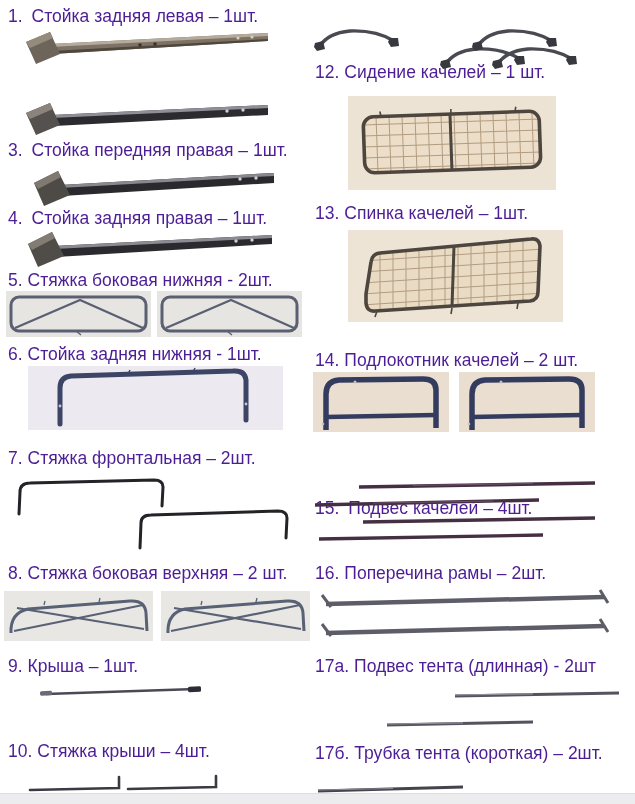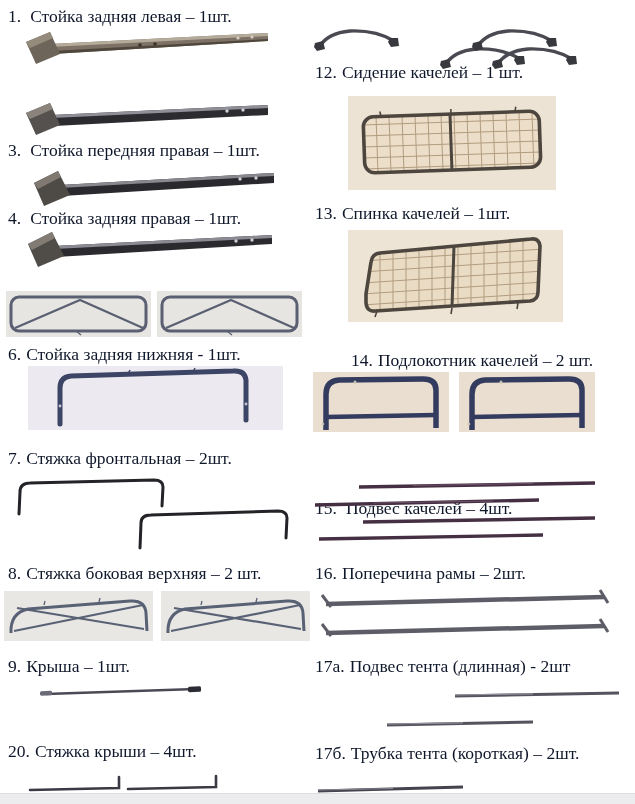--- a/index.html
+++ b/index.html
@@ -1,21 +1,21 @@
 <!DOCTYPE html>
 <html><head>
 <meta charset="utf-8">
 <style>
   html,body{margin:0;padding:0;}
   .page{
     position:relative;
     width:635px;height:804px;
     background:#ffffff;
-    font-family:Liberation Serif, serif;
-    color:#0f172a;
+    font-family:Liberation Sans, sans-serif;
+    color:#4c1d95;
     overflow:hidden;
   }
   .item-header{
     position:absolute;
     font-size:17.5px;
     line-height:21px;
     white-space:nowrap;
   }
   .item-header .num{display:inline-block;}
   .item-header .num.wide{margin-right:9px;}
@@ -33,43 +33,46 @@
 
   <div class="item-header" style="left:8px;top:6px;">
     <span class="num wide">1.</span><span>Стойка задняя левая – 1шт.</span>
   </div>
   <div class="item-header" style="left:8px;top:140px;">
     <span class="num wide">3.</span><span>Стойка передняя правая – 1шт.</span>
   </div>
   <div class="item-header" style="left:8px;top:208px;">
     <span class="num wide">4.</span><span>Стойка задняя правая – 1шт.</span>
   </div>
+  <div class="item-header" style="left:8px;top:270px;">
+    <span class="num norm">5.</span><span>Стяжка боковая нижняя - 2шт.</span>
+  </div>
   <div class="item-header" style="left:8px;top:344px;">
     <span class="num norm">6.</span><span>Стойка задняя нижняя - 1шт.</span>
   </div>
   <div class="item-header" style="left:8px;top:448px;">
     <span class="num norm">7.</span><span>Стяжка фронтальная – 2шт.</span>
   </div>
   <div class="item-header" style="left:8px;top:563px;">
     <span class="num norm">8.</span><span>Стяжка боковая верхняя – 2 шт.</span>
   </div>
   <div class="item-header" style="left:8px;top:656px;">
     <span class="num norm">9.</span><span>Крыша – 1шт.</span>
   </div>
   <div class="item-header" style="left:8px;top:741px;">
-    <span class="num norm">20.</span><span>Стяжка крыши – 4шт.</span>
+    <span class="num norm">10.</span><span>Стяжка крыши – 4шт.</span>
   </div>
 
   <div class="item-header" style="left:315px;top:62px;">
     <span class="num norm">12.</span><span>Сидение качелей – 1 шт.</span>
   </div>
   <div class="item-header" style="left:315px;top:203px;">
     <span class="num norm">13.</span><span>Спинка качелей – 1шт.</span>
   </div>
-  <div class="item-header" style="left:315px;top:350px;margin-left:36px;">
+  <div class="item-header" style="left:315px;top:350px;">
     <span class="num norm">14.</span><span>Подлокотник качелей – 2 шт.</span>
   </div>
   <div class="item-header" style="left:315px;top:450px;margin-top:48px;">
     <span class="num wide">15.</span><span>Подвес качелей – 4шт.</span>
   </div>
   <div class="item-header" style="left:315px;top:563px;">
     <span class="num norm">16.</span><span>Поперечина рамы – 2шт.</span>
   </div>
   <div class="item-header" style="left:315px;top:656px;">
     <span class="num norm">17а.</span><span>Подвес тента (длинная) - 2шт</span>

